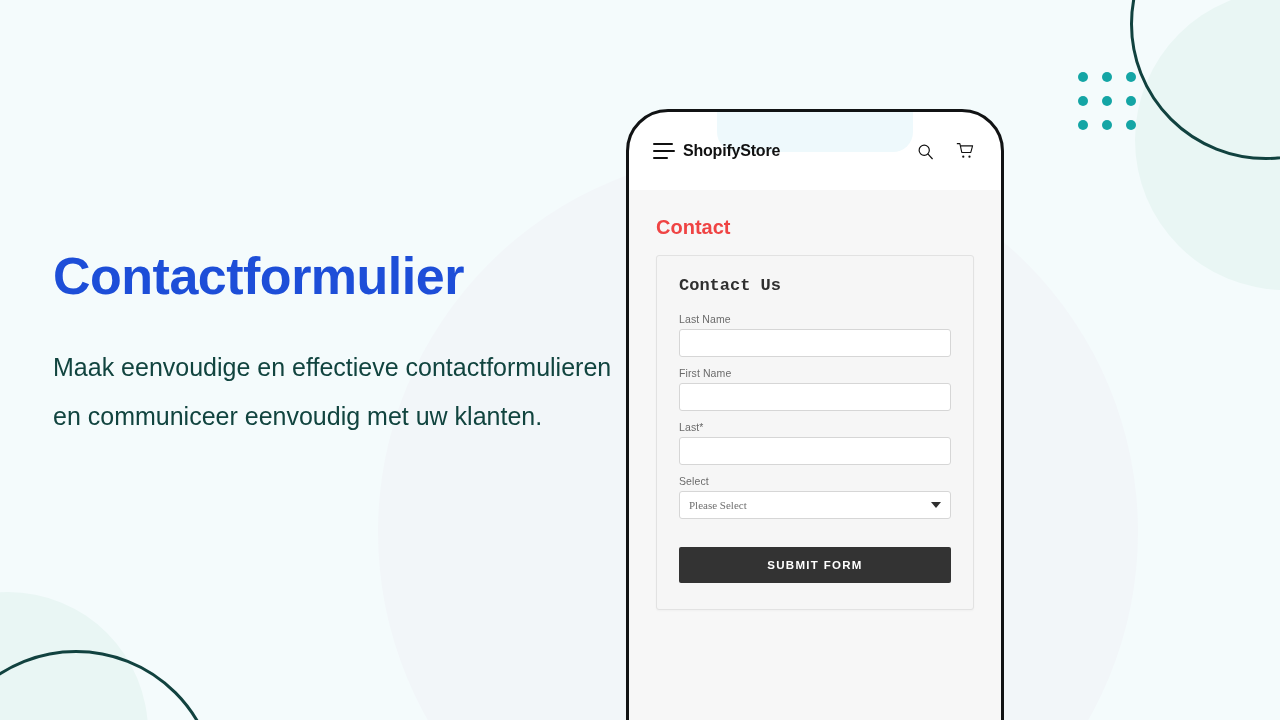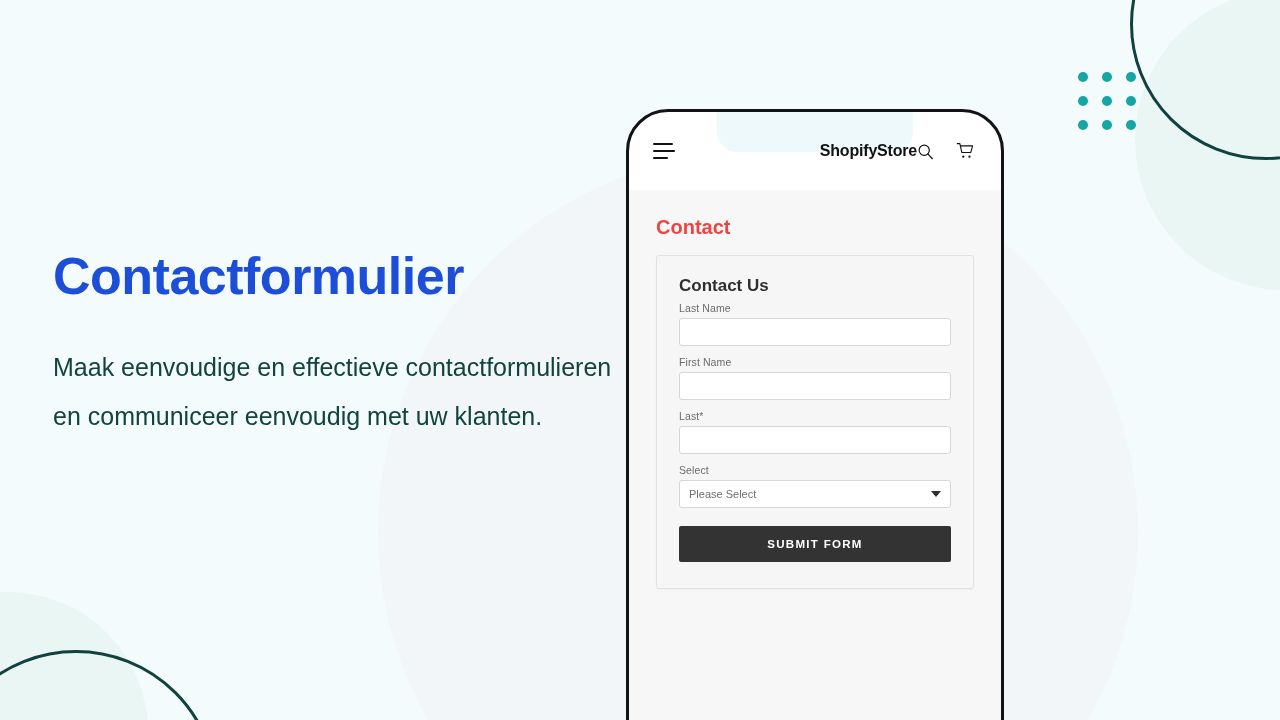--- a/index.html
+++ b/index.html
@@ -129,21 +129,21 @@
     gap: 5px;
     cursor: pointer;
   }
   #hamburger-icon span { display: block; height: 2px; background: #111; border-radius: 1px; }
   #hamburger-icon span:nth-child(1) { width: 20px; }
   #hamburger-icon span:nth-child(2) { width: 22px; }
   #hamburger-icon span:nth-child(3) { width: 15px; }
 
   #store-brand {
     flex: 1;
-    text-align: right;
+    text-align: left;
     font-size: 16px;
     font-weight: 700;
     color: #111;
     letter-spacing: -0.2px;
     margin-left: 8px;
   }
 
   .topbar-icons { display: flex; align-items: center; gap: 22px; margin-right: 2px; }
   .topbar-icons svg { display: block; cursor: pointer; }
 
@@ -167,41 +167,42 @@
     border: 1px solid #e2e2e2;
     border-radius: 3px;
     padding: 20px 22px 26px;
     box-shadow: 0 1px 2px rgba(0,0,0,0.03);
   }
 
   #form-title {
     font-size: 17px;
     font-weight: 700;
     color: #2f2f2f;
-    margin-bottom: 6px;
+    margin-bottom: 18px;
+    font-family: Liberation Mono, monospace;
   }
 
   .field { margin-bottom: 10px; }
   .field-label {
     display: block;
     font-size: 10.5px;
     color: #6b6b6b;
     margin-bottom: 4px;
     letter-spacing: 0.1px;
   }
   .field-input {
     width: 100%;
     height: 28px;
     background: #fff;
     border: 1px solid #d6d6d6;
     border-radius: 3px;
     font-size: 11px;
     color: #333;
     padding: 0 9px;
-    font-family: Liberation Sans, sans-serif;
+    font-family: Liberation Serif, serif;
   }
 
   .select-wrap { position: relative; }
   .select-wrap .field-input { appearance: none; -webkit-appearance: none; color: #6f6f6f; }
   #select-arrow-icon {
     position: absolute;
     right: 10px; top: 50%;
     transform: translateY(-50%);
     width: 0; height: 0;
     border-left: 5px solid transparent;
@@ -220,21 +221,21 @@
     font-size: 11px;
     padding: 7px 9px;
     color: #333;
     font-family: "Liberation Sans", sans-serif;
     display: block;
   }
 
   #submit-button {
     width: 100%;
     height: 36px;
-    margin-top: 8px;
+    margin-top: 18px;
     background: #333333;
     color: #ffffff;
     border: none;
     border-radius: 2px;
     font-size: 11.5px;
     font-weight: 700;
     letter-spacing: 1.3px;
     cursor: pointer;
     font-family: "Liberation Sans", sans-serif;
   }

